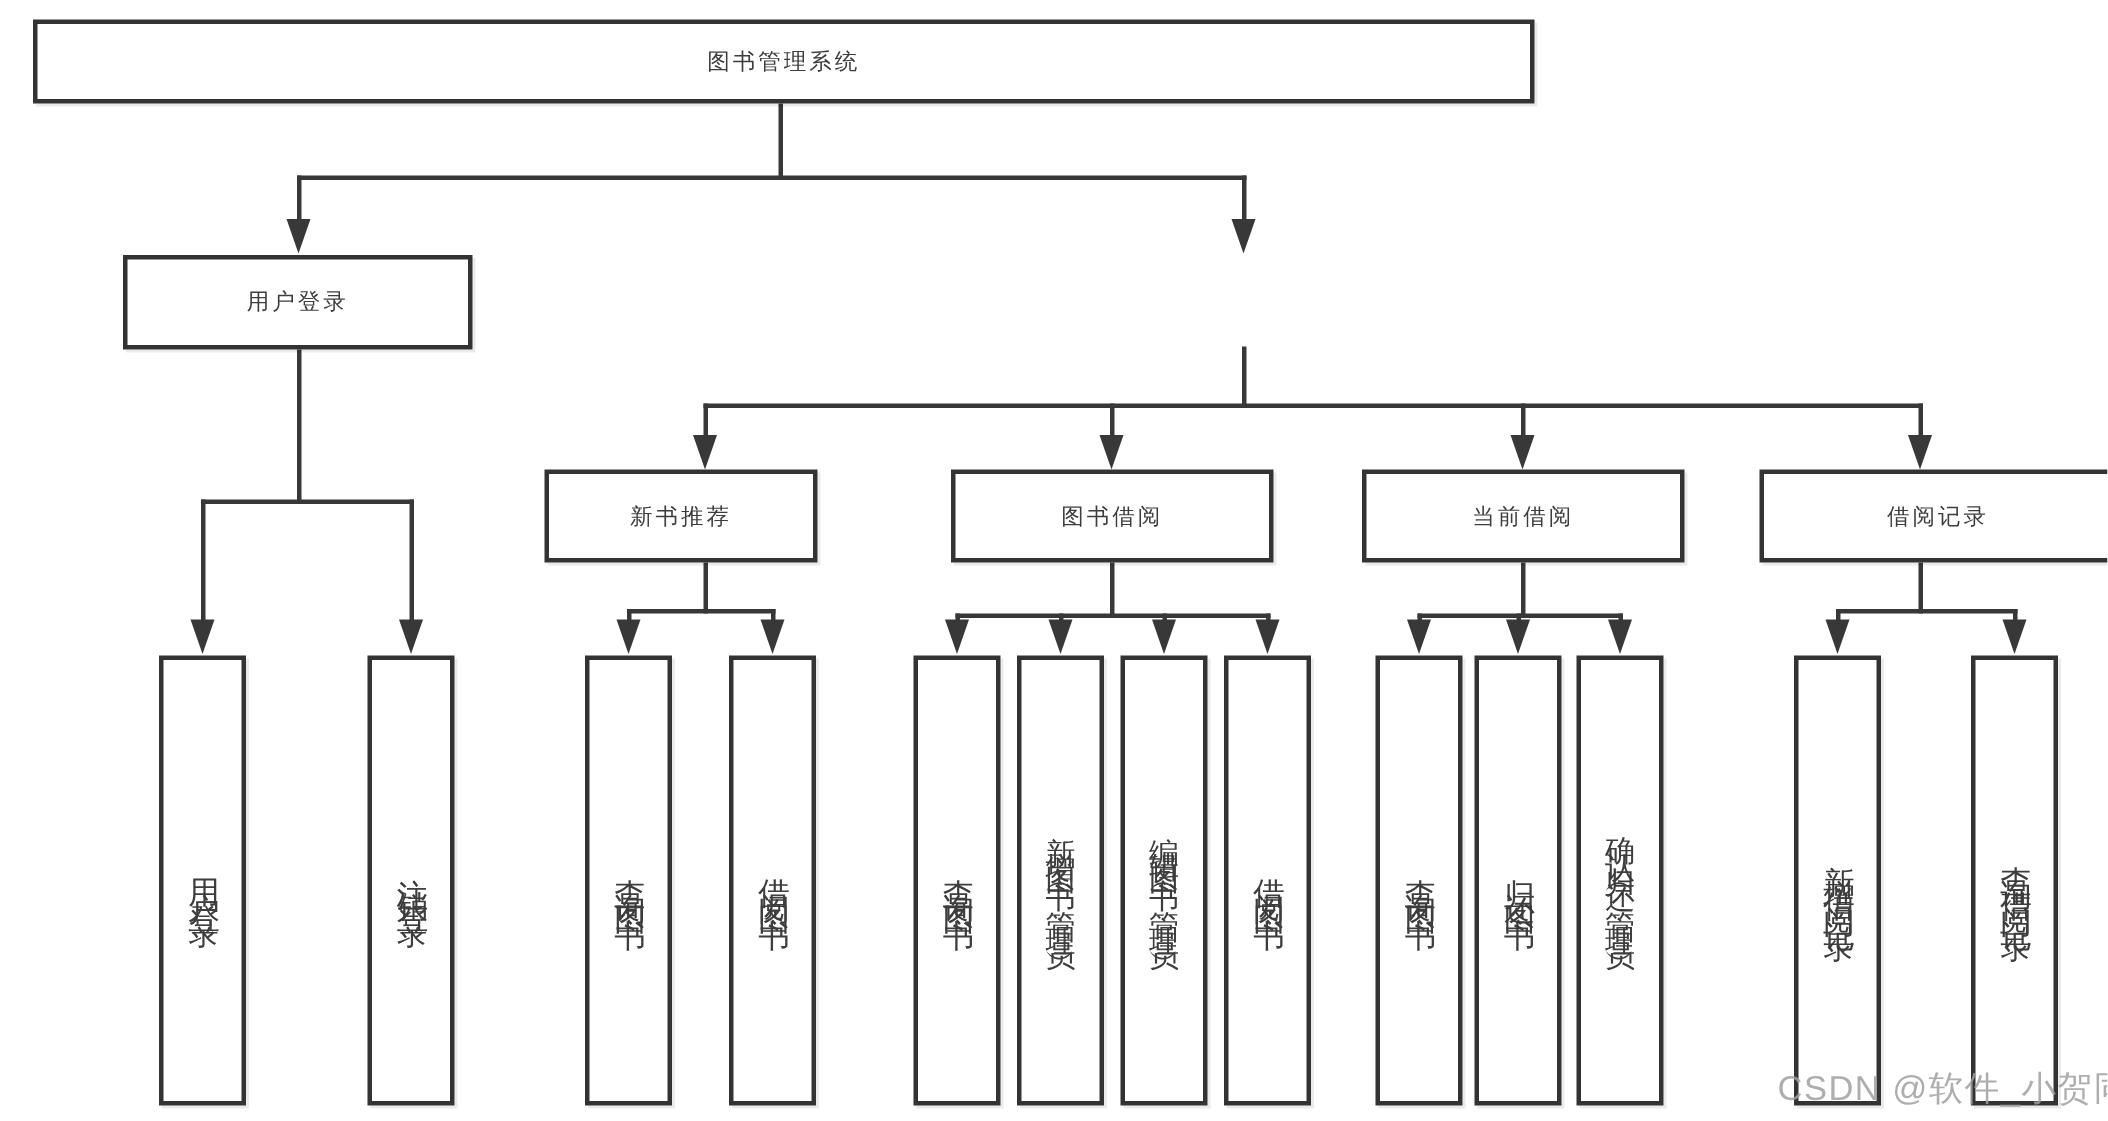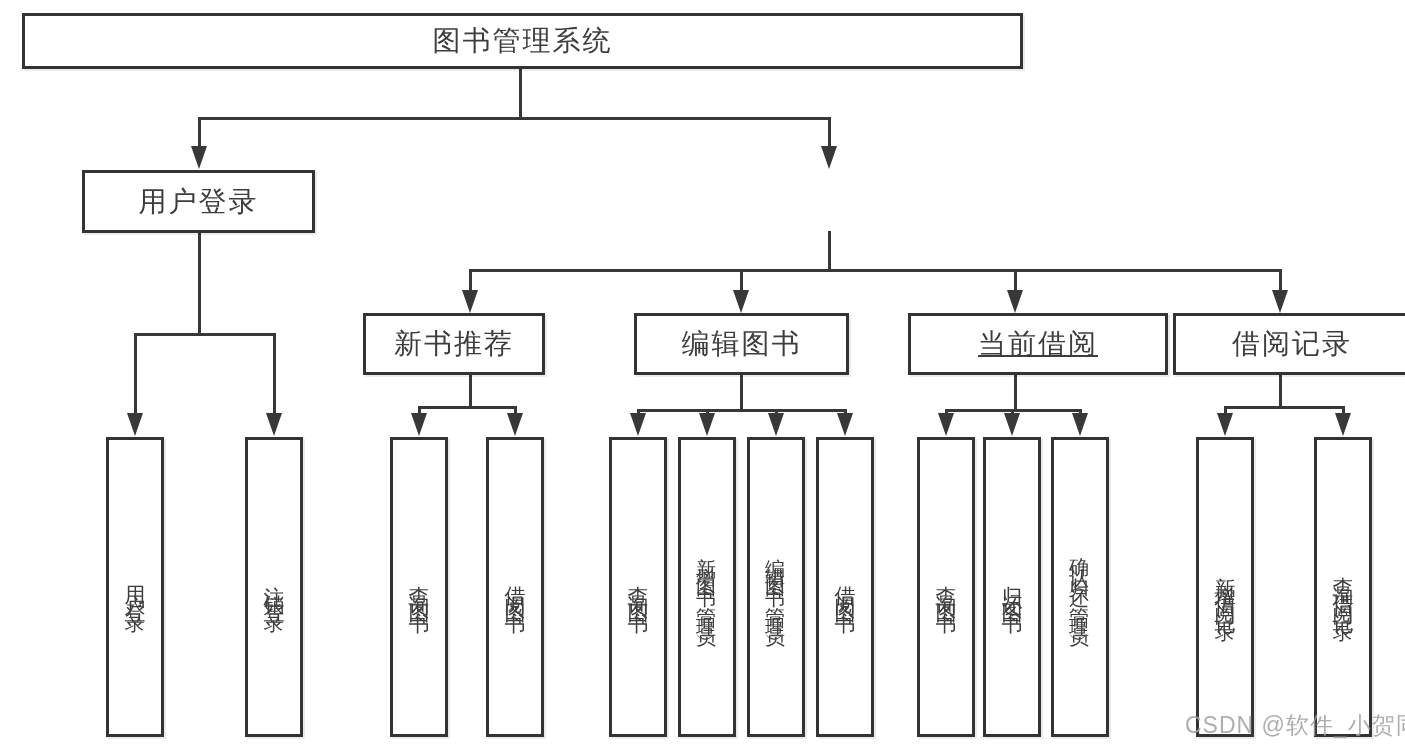--- a/index.html
+++ b/index.html
@@ -4,21 +4,21 @@
 <style>
   html,body{margin:0;padding:0;background:#ffffff;}
   .canvas{
     position:relative;width:1405px;height:747px;background:#ffffff;overflow:hidden;
     font-family:"Liberation Sans","DejaVu Sans",sans-serif;color:#3d3d3d;
   }
   
   .box{
     position:absolute;box-sizing:border-box;background:#ffffff;
     border:3px solid #333333;display:flex;align-items:center;justify-content:center;
-    font-size:28px;letter-spacing:2px;color:#3d3d3d;z-index:2;
+    font-size:15px;letter-spacing:2px;color:#3d3d3d;z-index:2;
     box-shadow:2px 2px 0 rgba(0,0,0,0.08);
   }
   
   .leaf{
     position:absolute;box-sizing:border-box;background:#ffffff;top:437px;width:58px;height:300px;
     border:3px solid #333333;display:flex;align-items:center;justify-content:center;
     writing-mode:vertical-rl;text-orientation:mixed;font-size:21px;letter-spacing:9px;
     color:#3d3d3d;z-index:2;box-shadow:2px 2px 0 rgba(0,0,0,0.08);
   }
   .leaf.small{font-size:20px;letter-spacing:10px;}
@@ -60,22 +60,22 @@
   <div class="vl" style="left:469px;top:269px;height:23px;"></div>
   <div class="ar" style="left:462px;top:290px;"></div>
   <div class="vl" style="left:740px;top:269px;height:23px;"></div>
   <div class="ar" style="left:733px;top:290px;"></div>
   <div class="vl" style="left:1014px;top:269px;height:23px;"></div>
   <div class="ar" style="left:1007px;top:290px;"></div>
   <div class="vl" style="left:1279px;top:269px;height:23px;"></div>
   <div class="ar" style="left:1272px;top:290px;"></div>
 
   <div class="box" style="left:363px;top:313px;width:182px;height:62px;">新书推荐</div>
-  <div class="box" style="left:634px;top:313px;width:215px;height:62px;">编辑图书</div>
-  <div class="box" style="left:908px;top:313px;width:260px;height:62px;text-decoration:underline;">当前借阅</div>
+  <div class="box" style="left:634px;top:313px;width:215px;height:62px;">图书借阅</div>
+  <div class="box" style="left:908px;top:313px;width:215px;height:62px;">当前借阅</div>
   <div class="box" style="left:1173px;top:313px;width:238px;height:62px;">借阅记录</div>
 
   <div class="vl" style="left:469px;top:373px;height:36px;"></div>
   <div class="hl" style="left:418px;top:406px;width:99px;"></div>
   <div class="vl" style="left:418px;top:406px;height:9px;"></div>
   <div class="ar" style="left:411px;top:413px;"></div>
   <div class="vl" style="left:514px;top:406px;height:9px;"></div>
   <div class="ar" style="left:507px;top:413px;"></div>
 
   <div class="vl" style="left:740px;top:373px;height:39px;"></div>

